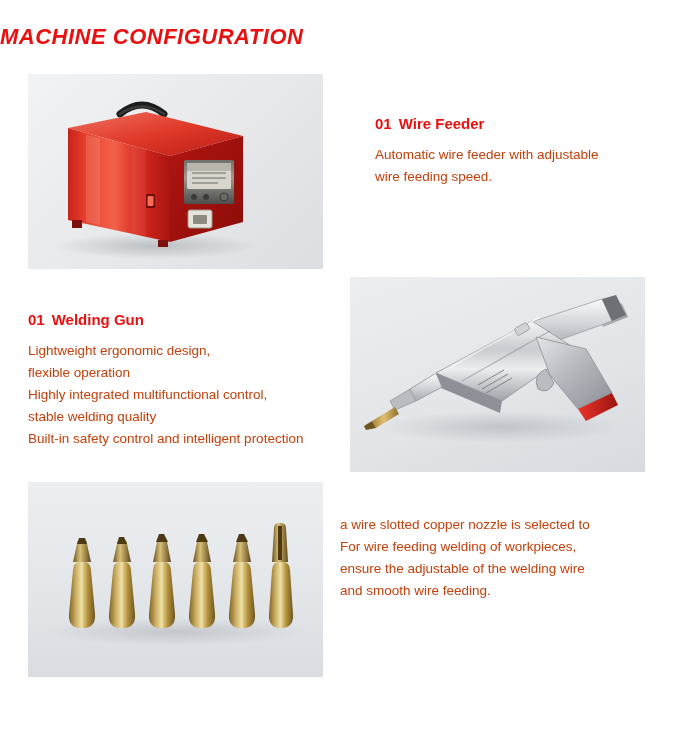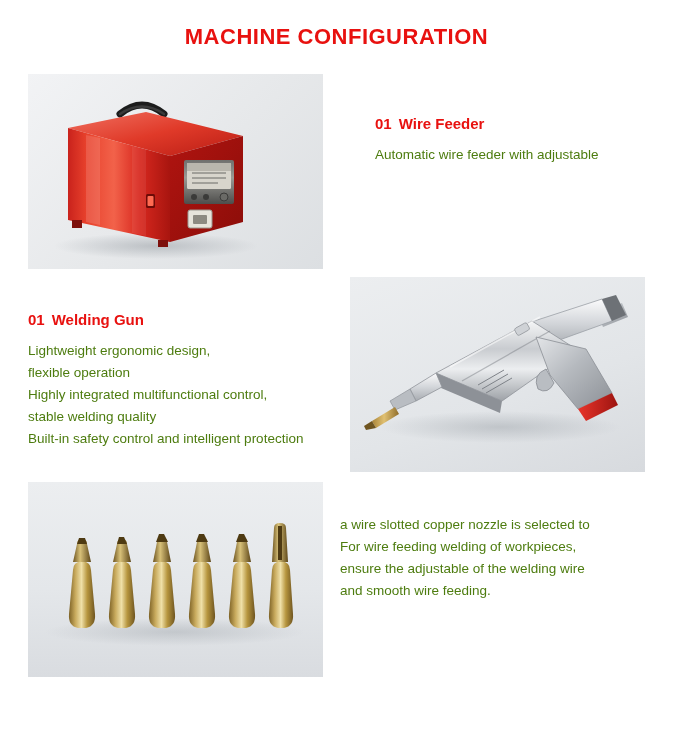--- a/index.html
+++ b/index.html
@@ -18,25 +18,26 @@
   .page {
     position: relative;
     width: 673px;
     height: 731px;
   }
   .page-title {
     position: absolute;
     left: 0;
     top: 24px;
     width: 673px;
-    text-align: center;
+    text-align: left;
     font-size: 22px;
     font-weight: bold;
     letter-spacing: 0.5px;
     color: #e8110f;
+    font-style: italic;
   }
 
   
   .photo {
     position: absolute;
     overflow: hidden;
     background: #e9ecef;
   }
   .text-block {
     position: absolute;
@@ -47,21 +48,21 @@
     color: #e8110f;
     margin: 0 0 12px 0;
     white-space: nowrap;
   }
   .item-heading .num {
     margin-right: 7px;
   }
   .item-body {
     font-size: 13.5px;
     line-height: 22px;
-    color: #4d7c0f;
+    color: #c2410c;
   }
   .item-body div {
     white-space: nowrap;
   }
 
   
   #photo-feeder {
     left: 28px;
     top: 74px;
     width: 295px;
@@ -168,20 +169,21 @@
       <rect x="130" y="166" width="10" height="7" fill="#7d100c"></rect>
     </svg>
   </div>
 
   <div class="text-block" id="text-feeder">
     <div class="item-heading">
       <span class="num">01</span><span>Wire Feeder</span>
     </div>
     <div class="item-body">
       <div>Automatic wire feeder with adjustable</div>
+      <div>wire feeding speed.</div>
     </div>
   </div>
 
   <div class="text-block" id="text-gun">
     <div class="item-heading">
       <span class="num">01</span><span>Welding Gun</span>
     </div>
     <div class="item-body">
       <div>Lightweight ergonomic design,</div>
       <div>flexible operation</div>

